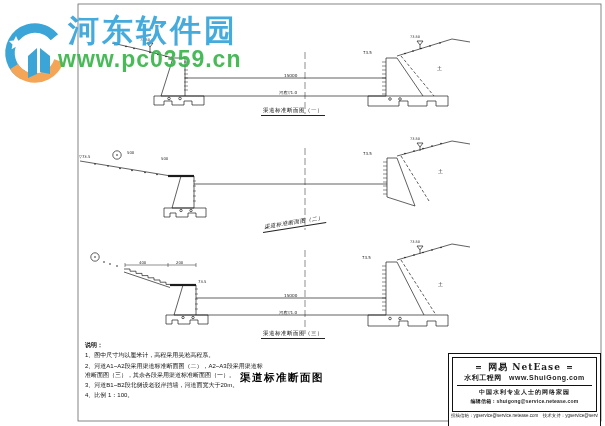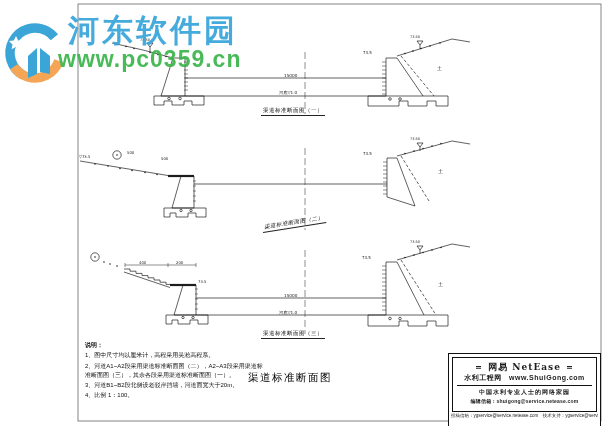--- a/index.html
+++ b/index.html
@@ -9,22 +9,22 @@
   }
   .abs{position:absolute;}
   svg text{font-family:"DejaVu Sans","Liberation Sans",sans-serif;fill:#1c1c1c;}
   .caption{
     position:absolute;text-align:center;font-size:5.5px;color:#111;
     letter-spacing:.5px;white-space:nowrap;
   }
   .caption .cap-inner{display:inline-block;border-bottom:.8px solid #222;padding:0 2px 1px 2px;}
   .caption.slanted{transform:rotate(-9deg);font-style:italic;}
   .main-title{
-    position:absolute;left:248px;top:371px;width:110px;
-    font-size:10.5px;font-weight:normal;letter-spacing:1.5px;color:#000;
+    position:absolute;left:240px;top:371px;width:110px;
+    font-size:10.5px;font-weight:bold;letter-spacing:1.5px;color:#000;
   }
   .notes{position:absolute;left:85px;top:341px;width:182px;font-size:6px;line-height:1.55;color:#111;}
   .notes .notes-heading{font-weight:bold;margin-bottom:1px;}
   .notes .note-item{margin:0 0 1px 0;}
   
   .tblock{position:absolute;left:448px;top:353px;width:153px;height:80px;border:1.2px solid #111;background:#fff;box-sizing:border-box;}
   .tblock-inner{position:absolute;left:3px;top:3px;right:3px;height:53px;border:.9px solid #111;}
   .tb-row{position:absolute;left:0;width:100%;text-align:center;white-space:nowrap;}
   .tb-brand{top:3px;font-family:"DejaVu Serif","Liberation Serif",serif;font-size:9px;font-weight:bold;letter-spacing:1px;}
   .tb-site{top:15px;font-size:7px;font-weight:bold;letter-spacing:.5px;}

